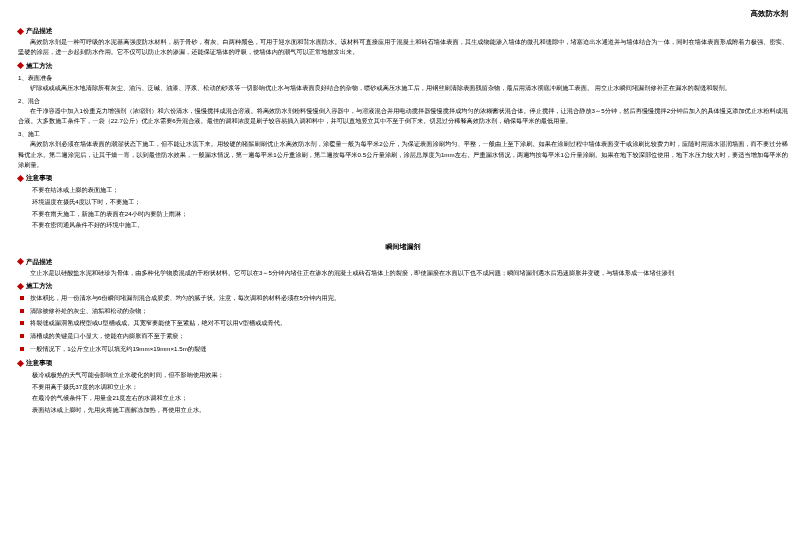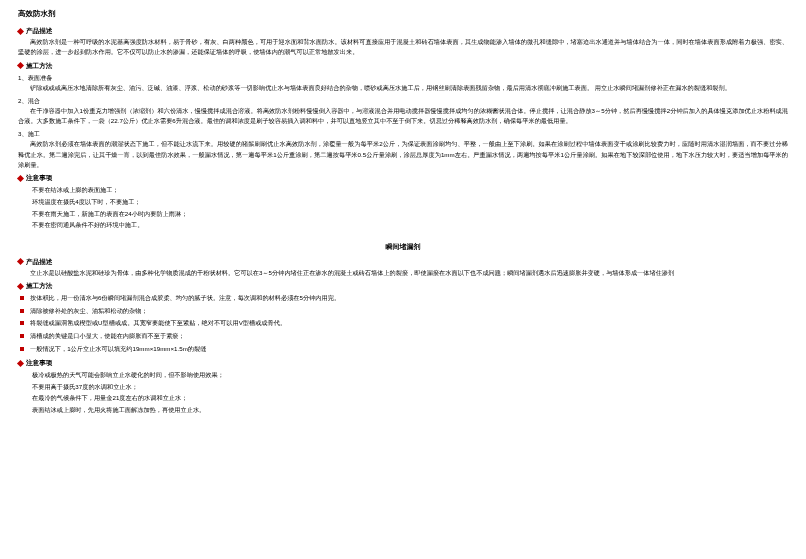--- a/index.html
+++ b/index.html
@@ -15,21 +15,21 @@
     overflow: hidden;
   }
   .page {
     position: relative;
     width: 806px;
     height: 559px;
     box-sizing: border-box;
     padding: 6px 18px 4px 18px;
   }
   .doc-title {
-    text-align: left;
+    text-align: right;
     font-size: 7.5px;
     font-weight: bold;
     line-height: 12px;
     margin: 2px 0 6px 0;
   }
   .section-head {
     font-size: 6.6px;
     font-weight: bold;
     line-height: 10px;
     margin: 3px 0 1px 0;

